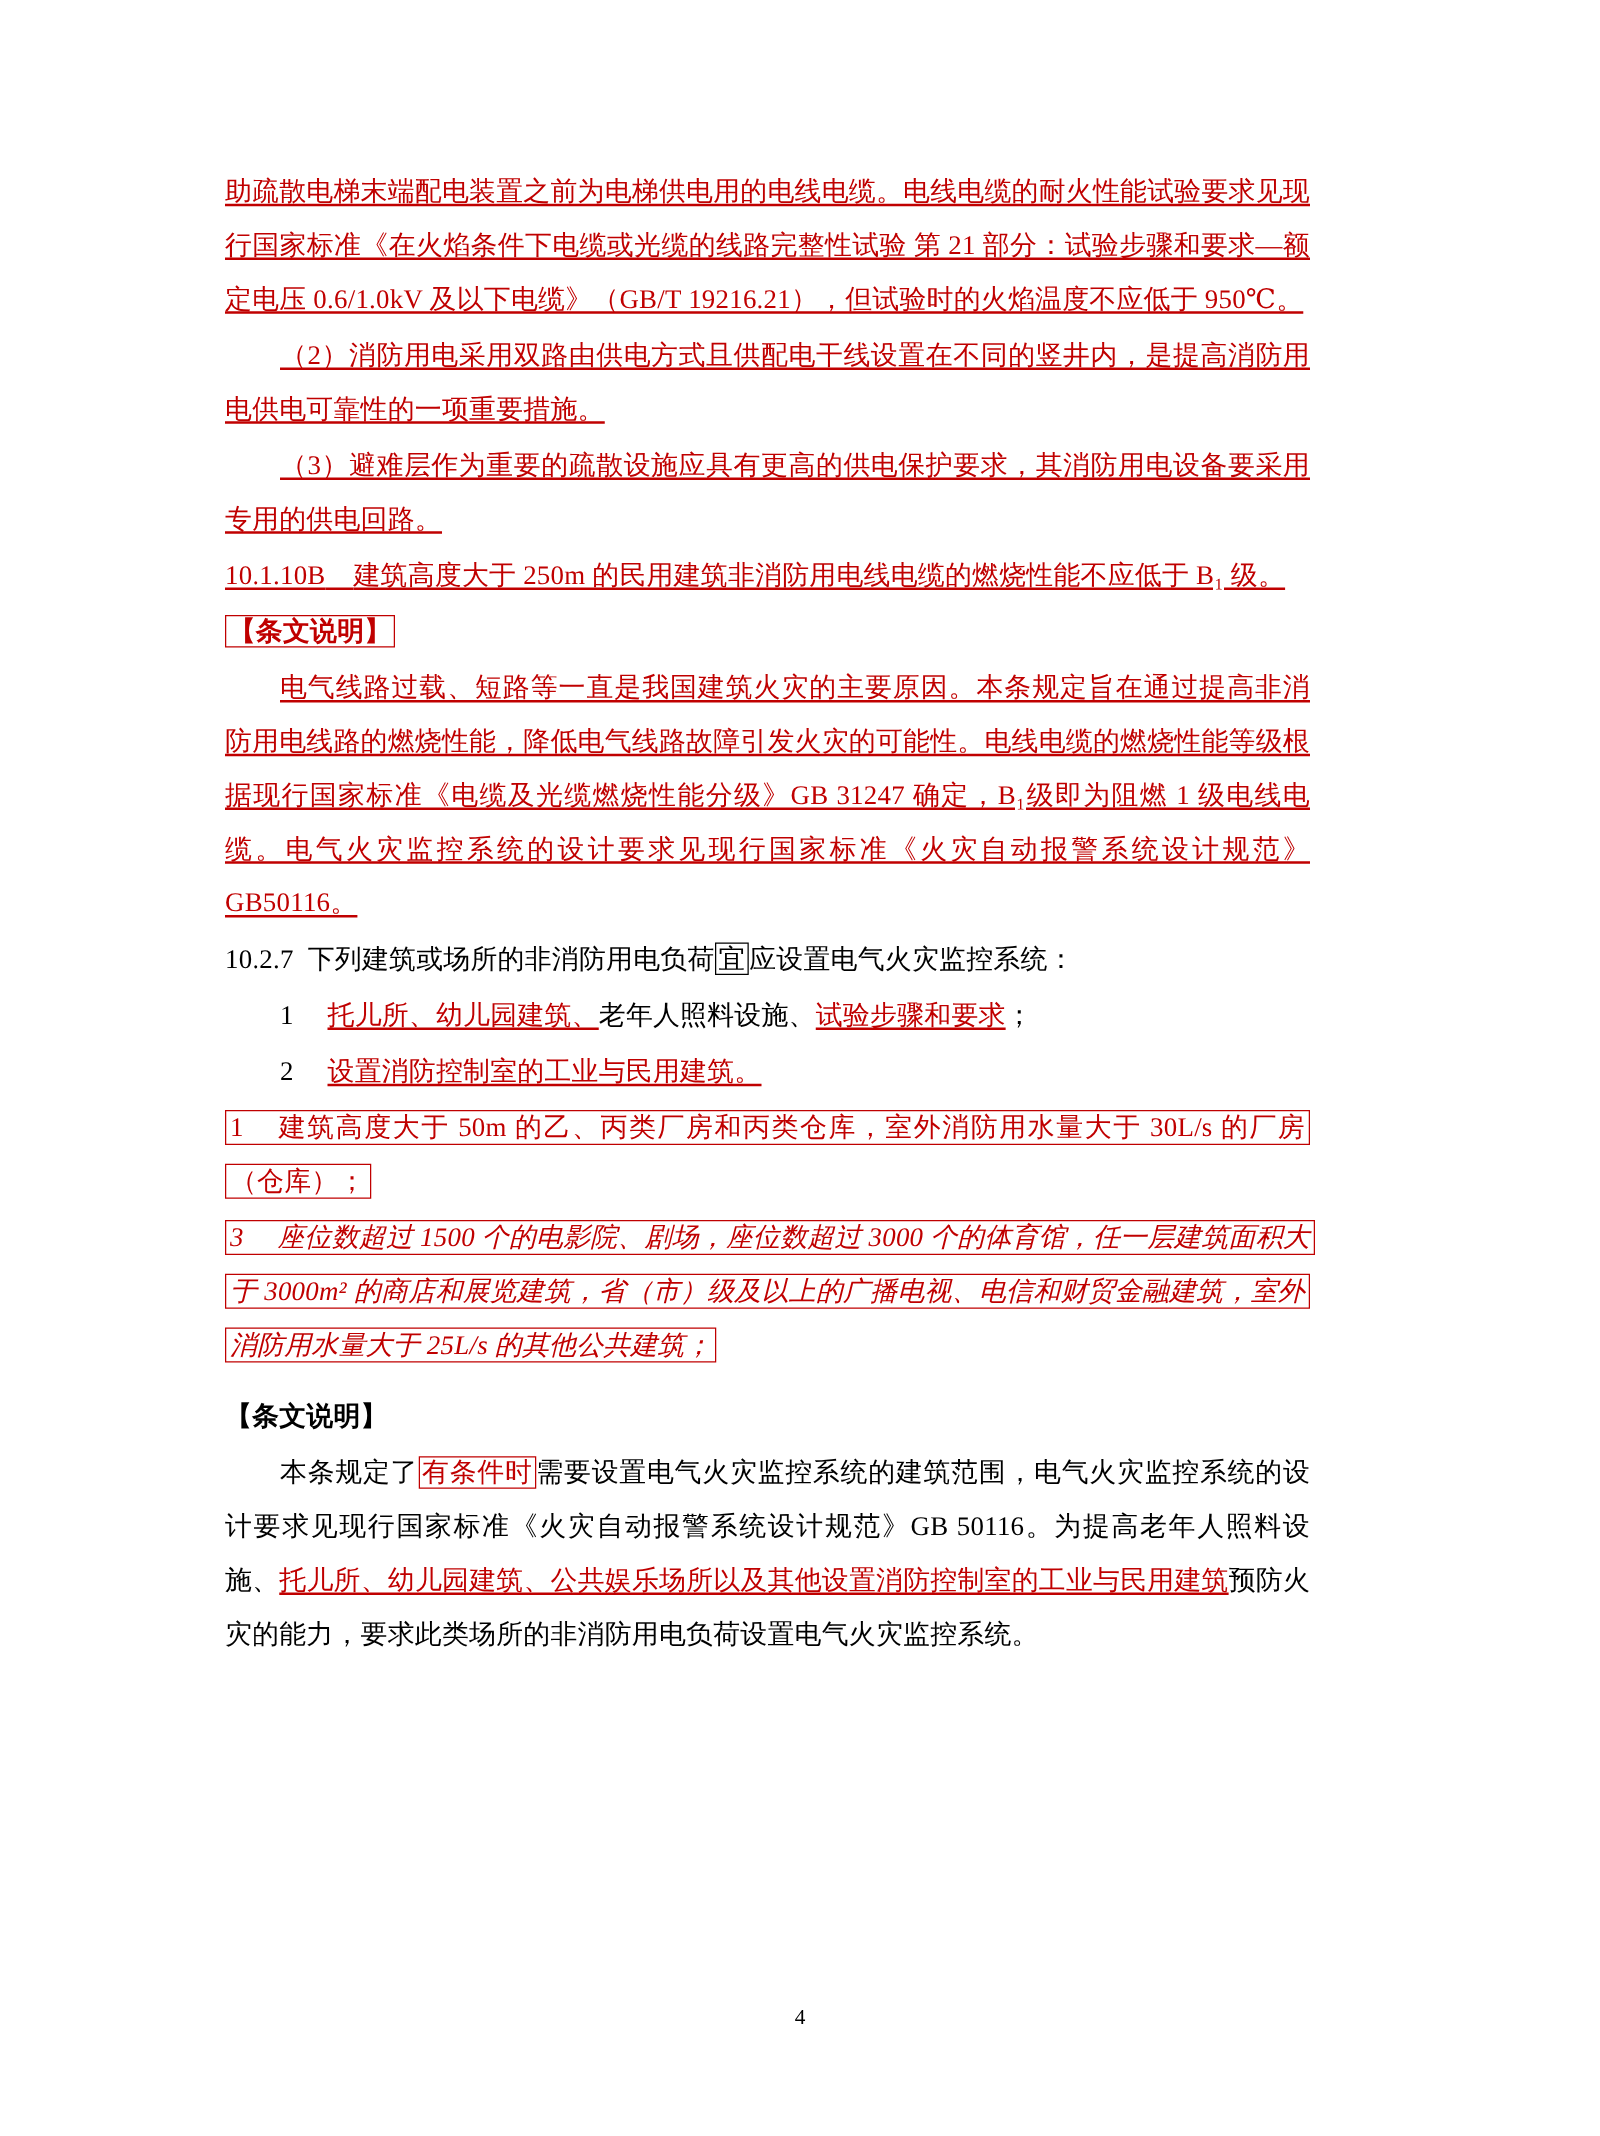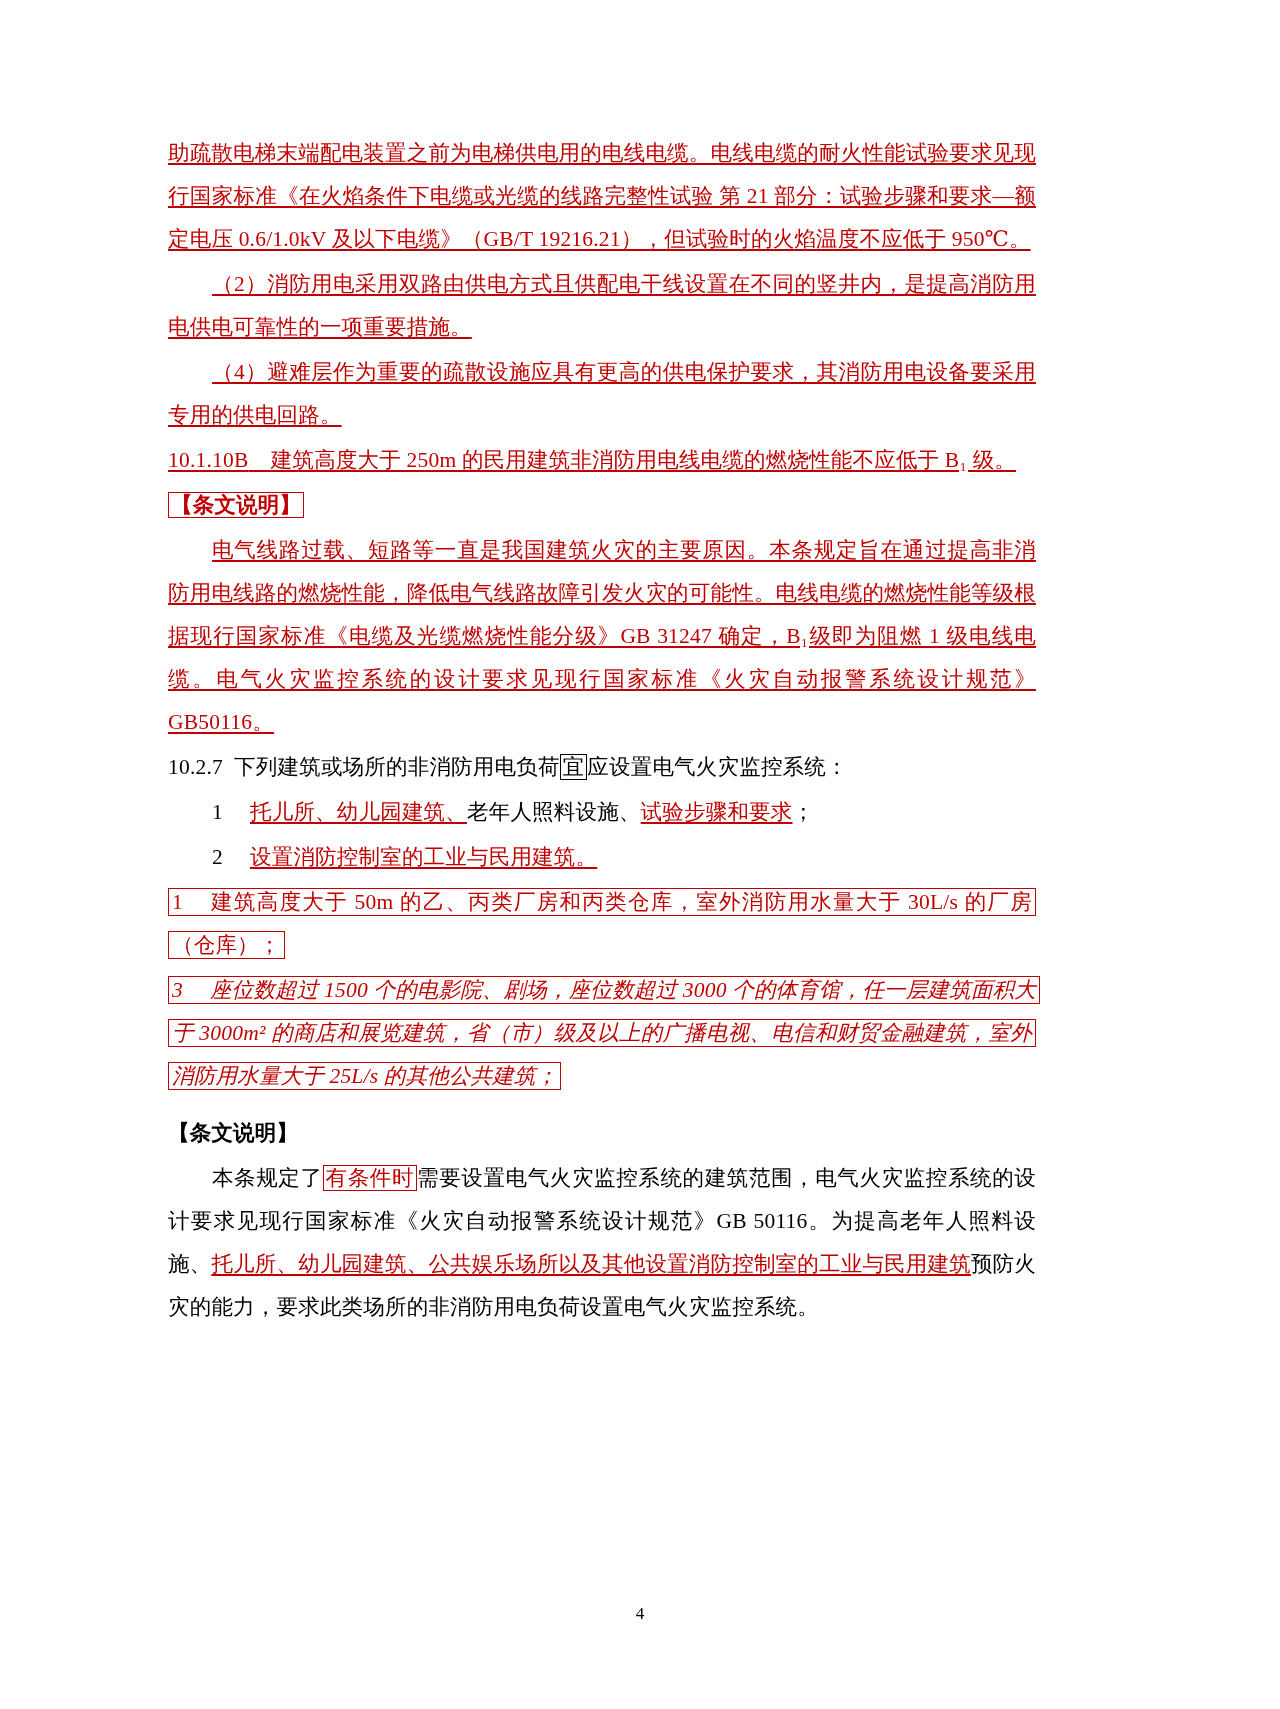--- a/index.html
+++ b/index.html
@@ -11,21 +11,21 @@
     position: relative;
     width: 1280px;
     height: 1709px;
     margin: 0 auto;
     background: #ffffff;
     font-family: "Liberation Serif", "DejaVu Serif", serif;
     box-sizing: border-box;
   }
   .content {
     position: absolute;
-    left: 168px;
+    left: 180px;
     top: 132px;
     width: 868px;
   }
   
   p {
     margin: 0 0 2px 0;
     font-size: 21.5px;
     line-height: 43px;
     text-align: justify;
     text-justify: inter-ideograph;
@@ -84,21 +84,21 @@
 </head>
 <body>
 
 <div class="page">
   <div class="content">
 
     <p class="red u">助疏散电梯末端配电装置之前为电梯供电用的电线电缆。电线电缆的耐火性能试验要求见现行国家标准《在火焰条件下电缆或光缆的线路完整性试验 第 21 部分：试验步骤和要求—额定电压 0.6/1.0kV 及以下电缆》（GB/T 19216.21），但试验时的火焰温度不应低于 950℃。</p>
 
     <p class="red u indent2">（2）消防用电采用双路由供电方式且供配电干线设置在不同的竖井内，是提高消防用电供电可靠性的一项重要措施。</p>
 
-    <p class="red u indent2">（4）避难层作为重要的疏散设施应具有更高的供电保护要求，其消防用电设备要采用专用的供电回路。</p>
+    <p class="red u indent2">（3）避难层作为重要的疏散设施应具有更高的供电保护要求，其消防用电设备要采用专用的供电回路。</p>
 
     <p class="red u">
       <span class="nowrap">10.1.10B</span>&nbsp;&nbsp;&nbsp;&nbsp;<span>建筑高度大于 250m 的民用建筑非消防用电线电缆的燃烧性能不应低于 B₁ 级。</span>
     </p>
 
     <p>
       <span class="red explain box">【条文说明】</span>
     </p>
 
     <p class="red u indent2">电气线路过载、短路等一直是我国建筑火灾的主要原因。本条规定旨在通过提高非消防用电线路的燃烧性能，降低电气线路故障引发火灾的可能性。电线电缆的燃烧性能等级根据现行国家标准《电缆及光缆燃烧性能分级》GB 31247 确定，B₁级即为阻燃 1 级电线电缆。电气火灾监控系统的设计要求见现行国家标准《火灾自动报警系统设计规范》GB50116。</p>

